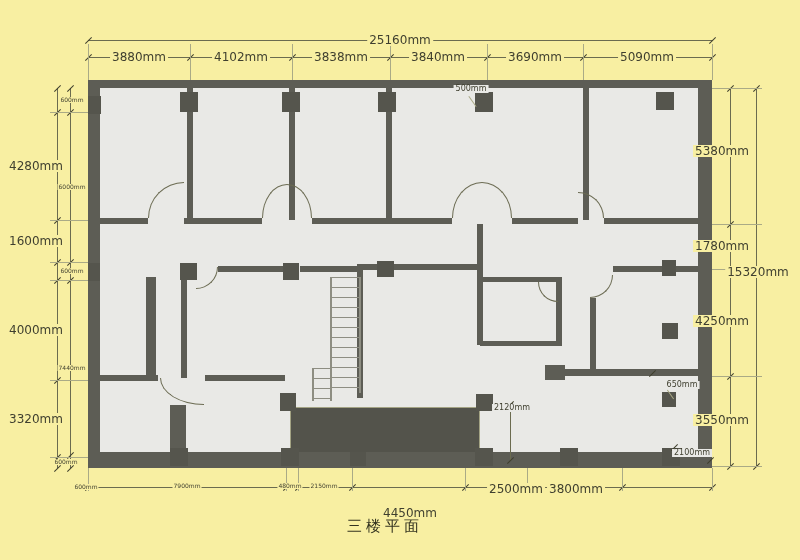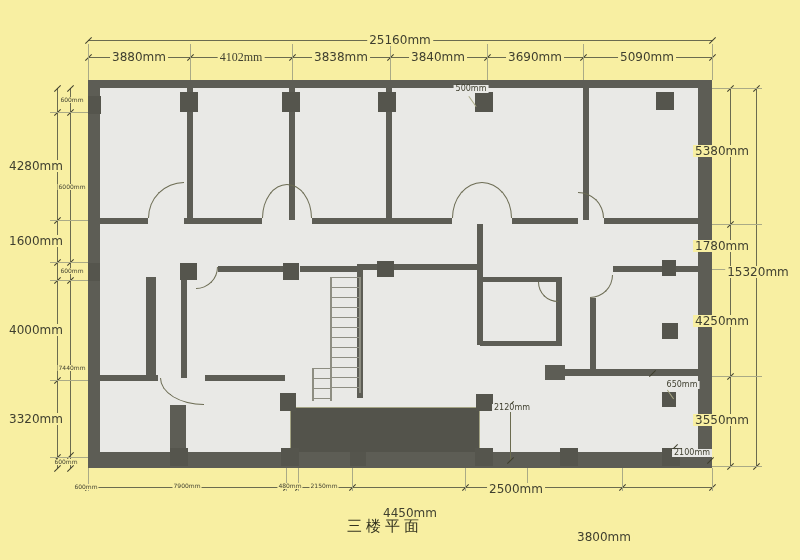--- a/index.html
+++ b/index.html
@@ -173,21 +173,21 @@
     <div class="dline" style="left: 510px; top: 404px; width: 1px; height: 56px;"></div>
     <div class="tick" style="left: 510px; top: 400px;"></div>
     <div class="tick" style="left: 510px; top: 456px;"></div>
     <div class="tick" style="left: 674px; top: 443px;"></div>
     <div class="tick" style="left: 710px; top: 456px;"></div>
     <div class="tick" style="left: 652px; top: 369px;"></div>
     <div class="wline" style="left: 472px; top: 95px; width: 1px; height: 13px; transform: rotate(-35deg);"></div>
     <div class="wline" style="left: 670px; top: 389px; width: 1px; height: 11px; transform: rotate(-35deg);"></div>
     <div class="lbl md" style="left: 400px; top: 40px;">25160mm</div>
     <div class="lbl md" style="left: 139px; top: 57px;">3880mm</div>
-    <div class="lbl md" style="left: 241px; top: 57px; font-family: Liberation Serif, serif;">4102mm</div>
+    <div class="lbl md" style="left: 241px; top: 57px;">4102mm</div>
     <div class="lbl md" style="left: 341px; top: 57px;">3838mm</div>
     <div class="lbl md" style="left: 438px; top: 57px;">3840mm</div>
     <div class="lbl md" style="left: 535px; top: 57px;">3690mm</div>
     <div class="lbl md" style="left: 647px; top: 57px;">5090mm</div>
     <div class="lbl xs" style="left: 72px; top: 100px;">600mm</div>
     <div class="lbl md" style="left: 36px; top: 166px;">4280mm</div>
     <div class="lbl xs" style="left: 72px; top: 187px;">6000mm</div>
     <div class="lbl md" style="left: 36px; top: 241px;">1600mm</div>
     <div class="lbl xs" style="left: 72px; top: 271px;">600mm</div>
     <div class="lbl md" style="left: 36px; top: 330px;">4000mm</div>
@@ -198,18 +198,18 @@
     <div class="lbl md" style="left: 722px; top: 151px; text-align: right;">5380mm</div>
     <div class="lbl md" style="left: 722px; top: 246px;">1780mm</div>
     <div class="lbl md" style="left: 758px; top: 272px;">15320mm</div>
     <div class="lbl md" style="left: 722px; top: 321px;">4250mm</div>
     <div class="lbl md" style="left: 722px; top: 420px;">3550mm</div>
     <div class="lbl xs" style="left: 187px; top: 486px;">7900mm</div>
     <div class="lbl xs" style="left: 290px; top: 486px;">480mm</div>
     <div class="lbl xs" style="left: 324px; top: 486px;">2150mm</div>
     <div class="lbl md" style="left: 410px; top: 513px;">4450mm</div>
     <div class="lbl md" style="left: 516px; top: 489px;">2500mm</div>
-    <div class="lbl md" style="left: 604px; top: 489px; margin-top: 48px;">3800mm</div>
+    <div class="lbl md" style="left: 576px; top: 489px;">3800mm</div>
     <div class="lbl sm interior" style="left: 471px; top: 89px;">500mm</div>
     <div class="lbl sm interior" style="left: 512px; top: 408px;">2120mm</div>
     <div class="lbl sm interior" style="left: 682px; top: 385px;">650mm</div>
     <div class="lbl sm interior" style="left: 692px; top: 453px;">2100mm</div>
   </div>
 
 </body></html>

